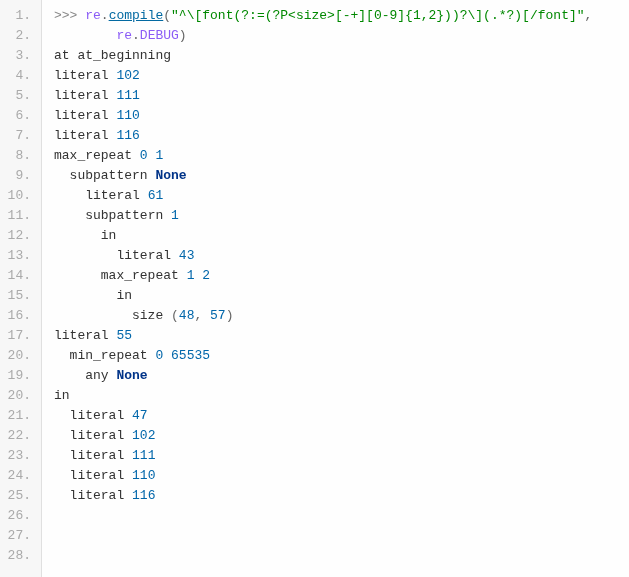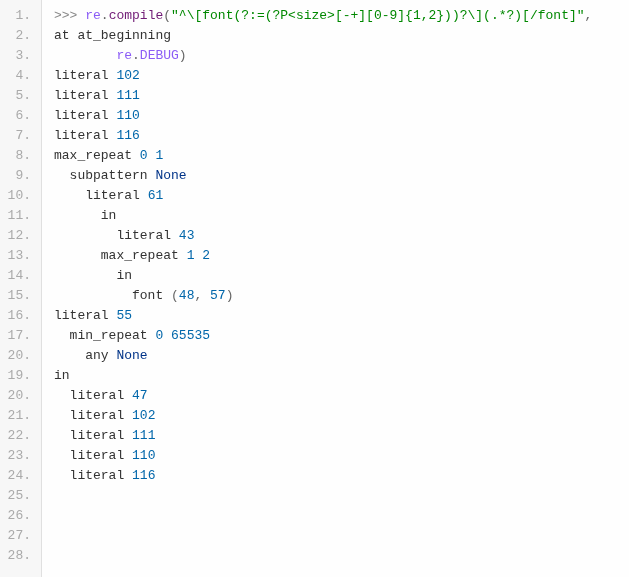--- a/index.html
+++ b/index.html
@@ -36,23 +36,23 @@
     padding: 6px 0 6px 12px;
     flex: 1;
     color: #333333;
   }
   .code-line {
     line-height: 20px;
     height: 20px;
     white-space: pre;
   }
   .prompt { color: #888888; }
-  .func { color: #701a75; }
+  .func { color: #0369a1; text-decoration: underline; }
   .string { color: #008800; }
-  .keyword-none { color: #003388; }
+  .keyword-none { color: #003388; font-weight: bold; }
   .number { color: #0066aa; }
   .identifier { color: #8b5cf6; }
   .kw { color: #333333; }
   .punct { color: #666666; }
 </style>
 </head>
 <body>
 
 <div class="code-block">
   <div class="gutter" id="gutter">
@@ -80,34 +80,35 @@
       <div class="gutter-line">22.</div>
       <div class="gutter-line">23.</div>
       <div class="gutter-line">24.</div>
       <div class="gutter-line">25.</div>
       <div class="gutter-line">26.</div>
       <div class="gutter-line">27.</div>
       <div class="gutter-line">28.</div>
     </div>
   <div class="code-area" id="code">
       <div class="code-line"><span class="prompt">&gt;&gt;&gt; </span><span class="identifier">re</span><span class="punct">.</span><span class="func">compile</span><span class="punct">(</span><span class="string">"^\[font(?:=(?P&lt;size&gt;[-+][0-9]{1,2}))?\](.*?)[/font]"</span><span class="punct">,</span></div>
+      <div class="code-line">        <span class="identifier">re</span><span class="punct">.</span><span class="identifier">DEBUG</span><span class="punct">)</span></div>
       <div class="code-line"><span class="kw">at at_beginning</span></div>
-      <div class="code-line">        <span class="identifier">re</span><span class="punct">.</span><span class="identifier">DEBUG</span><span class="punct">)</span></div>
       <div class="code-line"><span class="kw">literal </span><span class="number">102</span></div>
       <div class="code-line"><span class="kw">literal </span><span class="number">111</span></div>
       <div class="code-line"><span class="kw">literal </span><span class="number">110</span></div>
       <div class="code-line"><span class="kw">literal </span><span class="number">116</span></div>
       <div class="code-line"><span class="kw">max_repeat </span><span class="number">0</span><span class="kw"> </span><span class="number">1</span></div>
       <div class="code-line">  <span class="kw">subpattern </span><span class="keyword-none">None</span></div>
       <div class="code-line">    <span class="kw">literal </span><span class="number">61</span></div>
+      <div class="code-line">    <span class="kw">subpattern </span><span class="number">1</span></div>
       <div class="code-line">      <span class="kw">in</span></div>
       <div class="code-line">        <span class="kw">literal </span><span class="number">43</span></div>
       <div class="code-line">      <span class="kw">max_repeat </span><span class="number">1</span><span class="kw"> </span><span class="number">2</span></div>
       <div class="code-line">        <span class="kw">in</span></div>
-      <div class="code-line">          <span class="kw">font </span><span class="punct">(</span><span class="number">48</span><span class="punct">, </span><span class="number">57</span><span class="punct">)</span></div>
+      <div class="code-line">          <span class="kw">size </span><span class="punct">(</span><span class="number">48</span><span class="punct">, </span><span class="number">57</span><span class="punct">)</span></div>
       <div class="code-line"><span class="kw">literal </span><span class="number">55</span></div>
       <div class="code-line">  <span class="kw">min_repeat </span><span class="number">0</span><span class="kw"> </span><span class="number">65535</span></div>
       <div class="code-line">    <span class="kw">any </span><span class="keyword-none">None</span></div>
       <div class="code-line"><span class="kw">in</span></div>
       <div class="code-line">  <span class="kw">literal </span><span class="number">47</span></div>
       <div class="code-line">  <span class="kw">literal </span><span class="number">102</span></div>
       <div class="code-line">  <span class="kw">literal </span><span class="number">111</span></div>
       <div class="code-line">  <span class="kw">literal </span><span class="number">110</span></div>
       <div class="code-line">  <span class="kw">literal </span><span class="number">116</span></div>
     </div>

